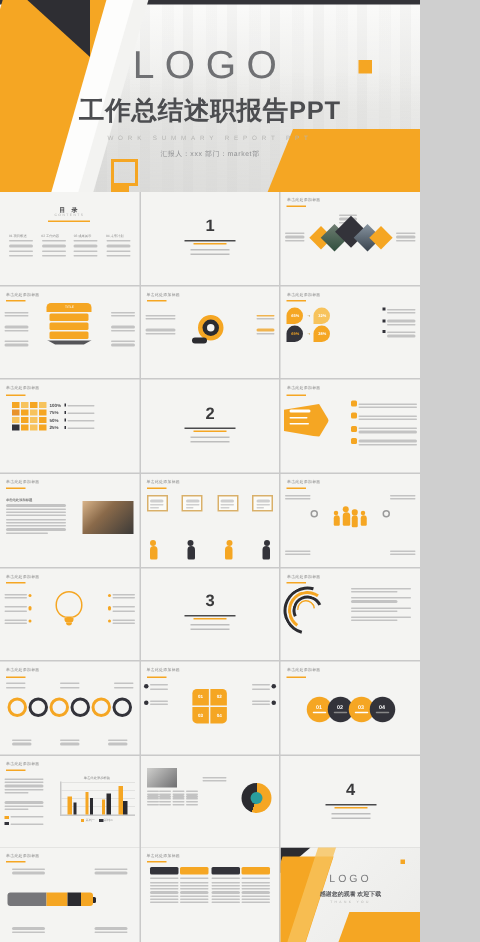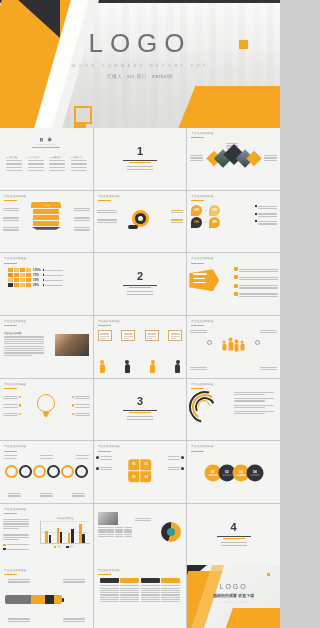--- a/index.html
+++ b/index.html
@@ -100,20 +100,21 @@
     <div class="h-white-slash"></div>
     <div class="h-white-slash2"></div>
     <div class="h-yellow-br2"></div>
     <div class="h-yellow-br"></div>
     <div class="h-sq"></div>
     <div class="h-sq-outline"></div>
     <div class="h-sq-fill"></div>
 
     <div class="hero-center">
       <div class="logo">LOGO</div>
+      <div class="main-title">工作总结述职报告PPT</div>
       <div class="sub-en">WORK SUMMARY REPORT PPT</div>
       <div class="byline">汇报人：xxx    部门：market部</div>
     </div>
   </div>
 
   <div class="grid">
 
     <div class="slide">
       <div style="position:absolute;left:0;right:0;top:9px;text-align:center;">
         <div style="font-size:4px;color:#4a4a4c;font-weight:bold;letter-spacing:1.5px;">目 录</div>

